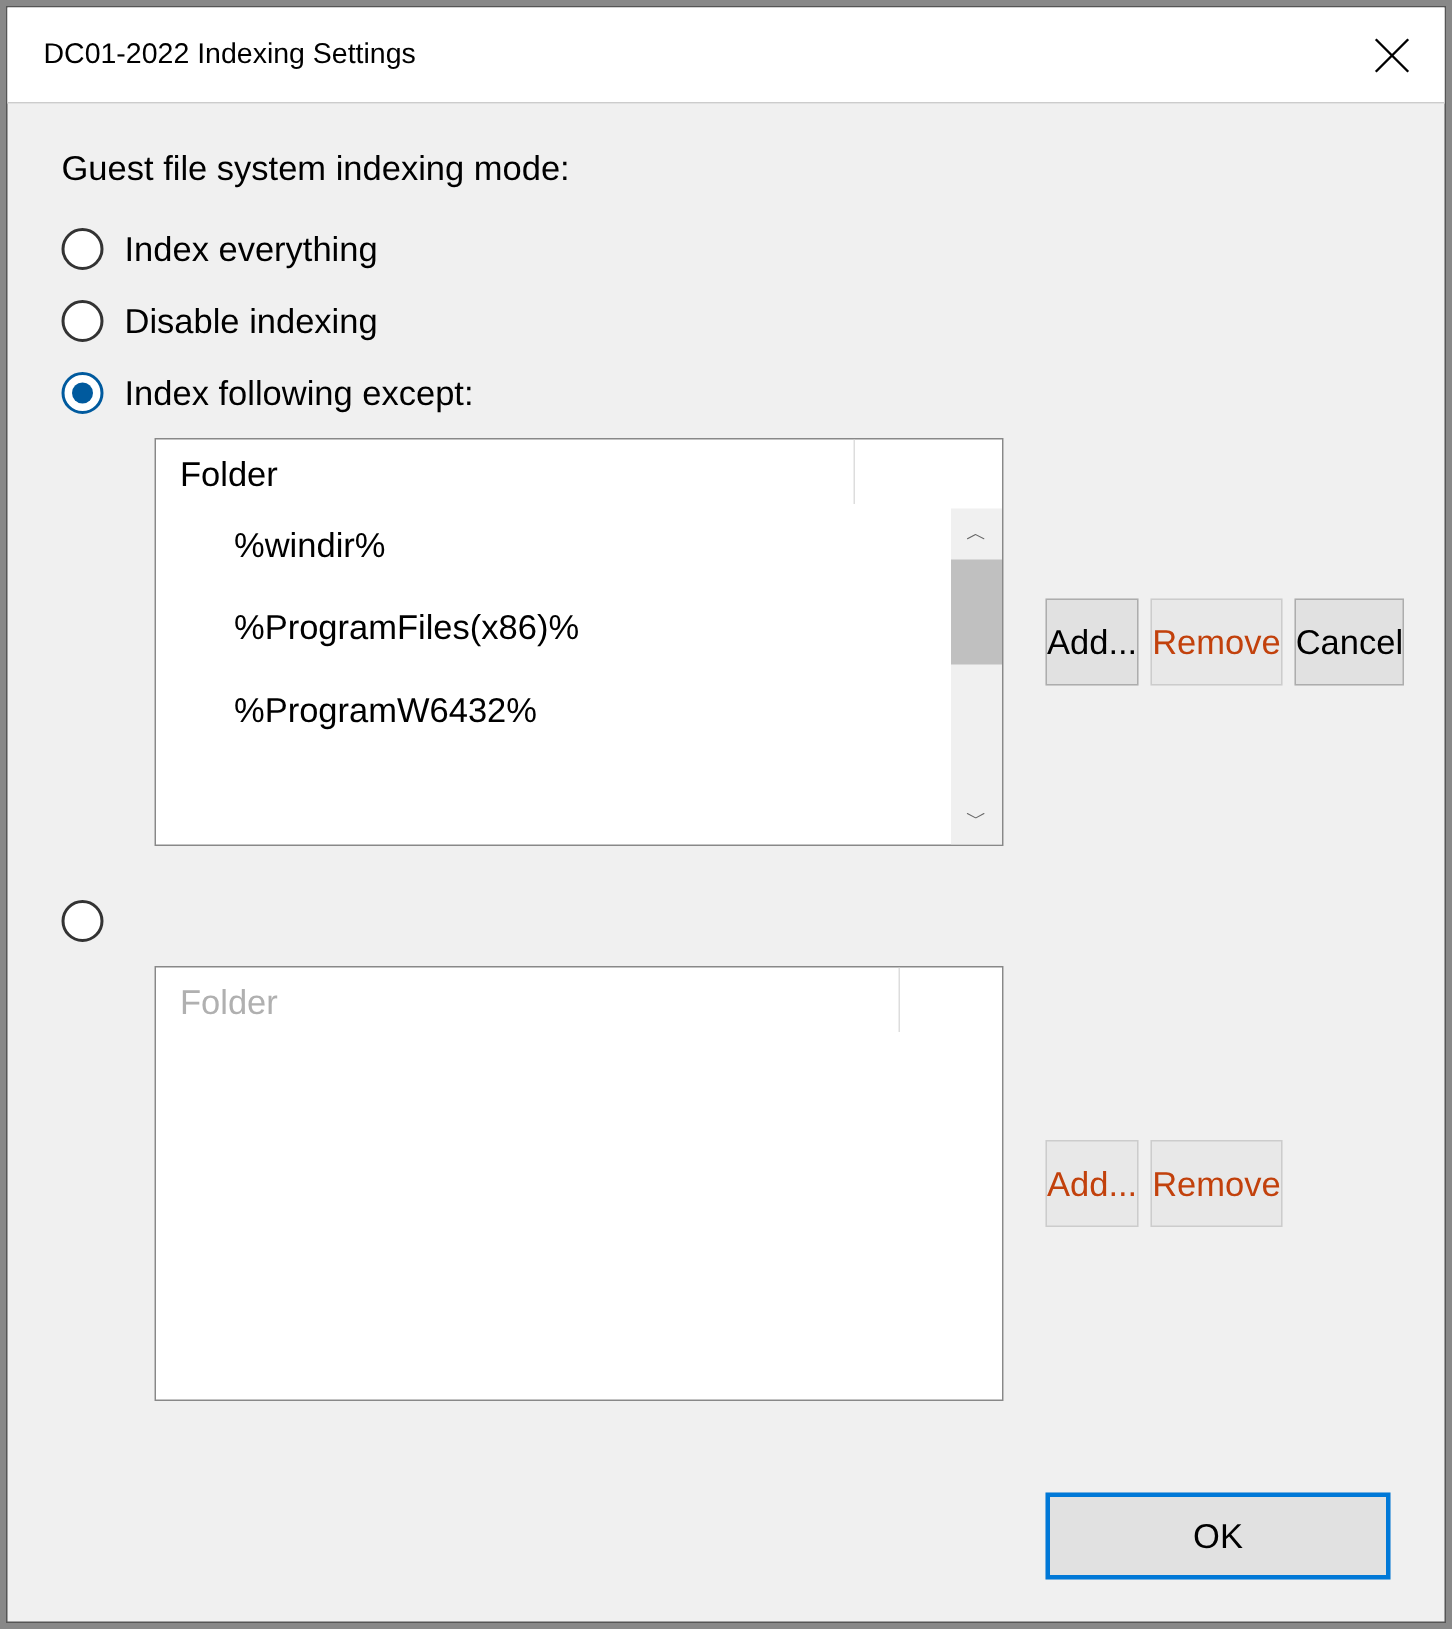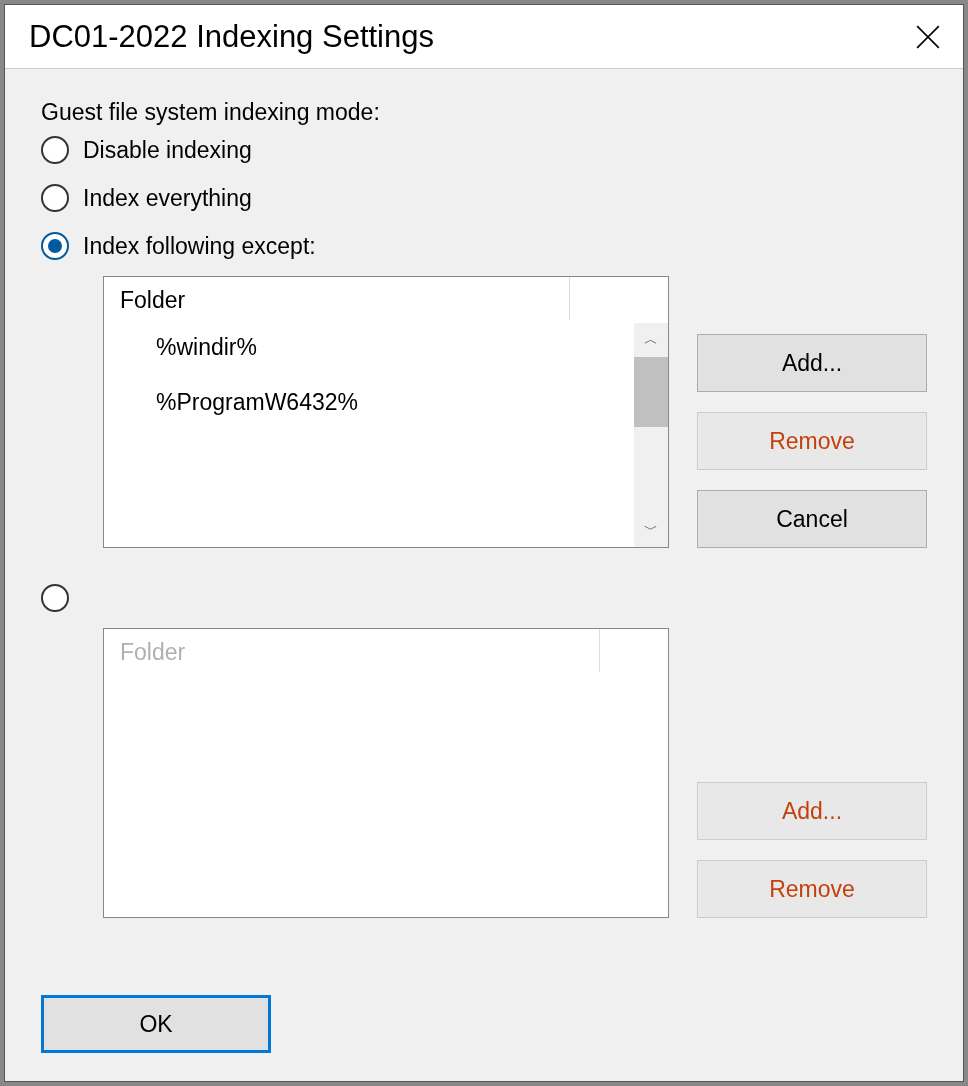--- a/index.html
+++ b/index.html
@@ -28,21 +28,21 @@
       display: flex;
       align-items: center;
       justify-content: space-between;
       height: 64px;
       background: #ffffff;
       border-bottom: 1px solid #ccc;
       padding-left: 24px;
     }
     .titlebar-title {
       color: #000;
-      font-size: 31px;
+      font-size: 19px;
     }
     .close-btn {
       width: 70px;
       height: 64px;
       display: flex;
       align-items: center;
       justify-content: center;
       cursor: pointer;
     }
     .close-btn svg {
@@ -54,20 +54,21 @@
       stroke-width: 1.5;
     }
     .content {
       flex: 1;
       padding: 30px 36px 20px 36px;
       display: flex;
       flex-direction: column;
     }
     .group-label {
       color: #000;
+      margin-bottom: 16px;
     }
     .radio-row {
       display: flex;
       align-items: center;
       margin: 10px 0;
       cursor: pointer;
     }
     .radio {
       width: 28px;
       height: 28px;
@@ -98,21 +99,21 @@
       align-items: flex-start;
       margin-top: 6px;
     }
     .indent {
       width: 42px;
       flex-shrink: 0;
     }
     .listbox-wrap {
       display: flex;
       flex: 1;
-      align-items: flex-end;
+      align-items: center;
       padding-left: 20px;
     }
     .listbox {
       background: #ffffff;
       border: 1px solid #888;
       flex: 1;
       position: relative;
       overflow: hidden;
     }
     .listbox.except {
@@ -168,22 +169,21 @@
       top: 34px;
       left: 0;
       right: 0;
       height: 70px;
       background: #c0c0c0;
     }
     .btn-col {
       width: 230px;
       margin-left: 28px;
       display: flex;
-      flex-direction: column;
-      gap: 20px;
+      gap: 8px;
     }
     .btn {
       height: 58px;
       border: 1px solid #adadad;
       background: #e1e1e1;
       color: #000;
       font-size: 23px;
       font-family: inherit;
       cursor: pointer;
       display: flex;
@@ -194,20 +194,21 @@
       color: #c2410c;
       border-color: #ccc;
       background: #e8e8e8;
       cursor: default;
     }
     .btn.primary {
       border: 3px solid #0078d7;
     }
     .footer {
       display: flex;
+      justify-content: flex-end;
       gap: 41px;
       padding: 20px 36px 28px 36px;
     }
     .footer .btn {
       width: 230px;
     }
     .section-except {
       margin-bottom: 26px;
     }
   </style>
@@ -223,41 +224,42 @@
         <line x1="22" y1="2" x2="2" y2="22"></line>
       </svg>
     </div>
   </div>
 
   <div class="content">
     <div class="group-label">Guest file system indexing mode:</div>
 
     <div class="radio-row">
       <span class="radio"></span>
+      <span class="radio-label">Index everything</span>
+    </div>
+
+    <div class="radio-row">
+      <span class="radio"></span>
       <span class="radio-label">Disable indexing</span>
-    </div>
-
-    <div class="radio-row">
-      <span class="radio"></span>
-      <span class="radio-label">Index everything</span>
     </div>
 
     <div class="radio-row">
       <span class="radio checked"></span>
       <span class="radio-label">Index following except:</span>
     </div>
 
     <div class="except-row section-except">
       <div class="indent"></div>
       <div class="listbox-wrap">
         <div class="listbox except">
           <div class="list-content">
             <span class="col-header">Folder</span>
             <div class="list-items">
               <div class="list-item">%windir%</div>
+              <div class="list-item">%ProgramFiles(x86)%</div>
               <div class="list-item">%ProgramW6432%</div>
             </div>
           </div>
           <div class="scrollbar">
             <div class="arrow">︿</div>
             <div class="thumb"></div>
             <div class="arrow">﹀</div>
           </div>
         </div>
         <div class="btn-col">

